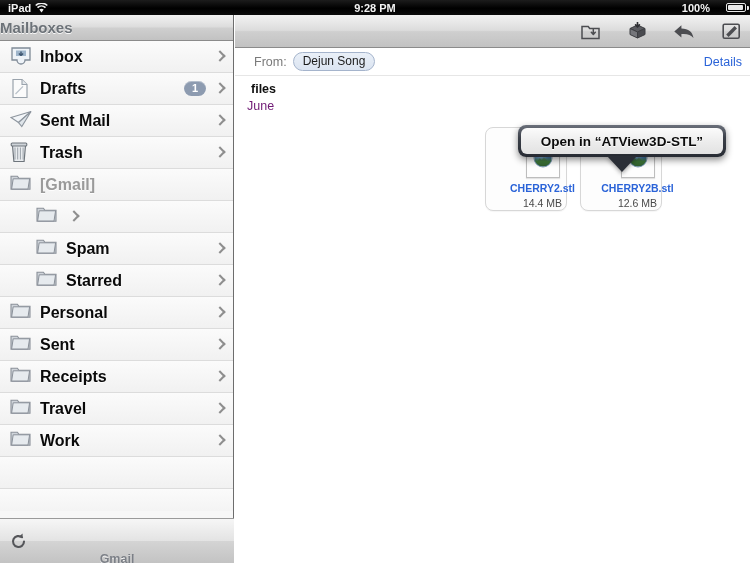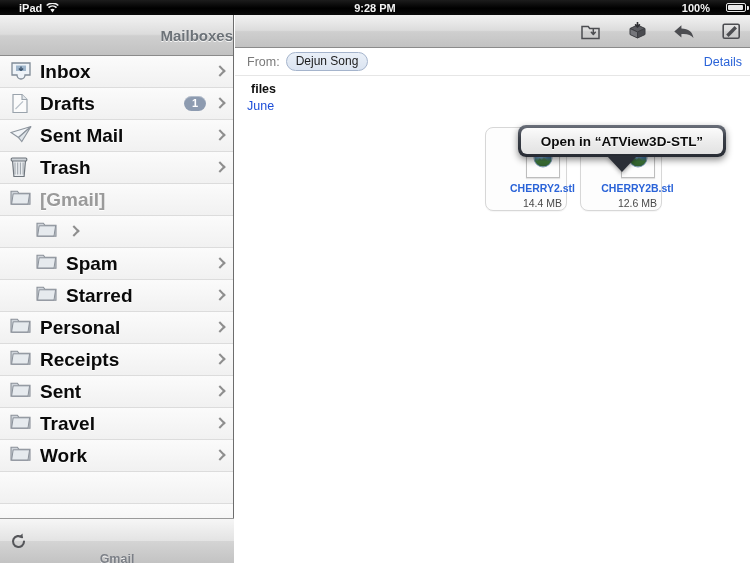--- a/index.html
+++ b/index.html
@@ -11,55 +11,55 @@
   }
   #app { position:relative; width:750px; height:563px; }
 
   
   .statusbar {
     position:absolute; top:0; left:0; width:750px; height:15px;
     background:linear-gradient(to bottom,#1c1c1c 0%,#000 55%,#0b0b0b 100%);
     color:#f2f2f2; font-size:11px; font-weight:bold;
     display:flex; align-items:center;
   }
-  .sb-left { display:flex; align-items:center; gap:4px; padding-left:19px; }
+  .sb-left { display:flex; align-items:center; gap:4px; padding-left:8px; }
   .sb-ipad { font-size:11px; font-weight:bold; letter-spacing:0px; }
   .sb-center { position:absolute; left:0; right:0; text-align:center; font-size:11px; font-weight:bold; }
   .sb-right { position:absolute; right:4px; display:flex; align-items:center; gap:16px; font-size:11px; font-weight:bold;}
   .wifi { display:inline-block; width:13px; height:10px; position:relative; }
   .batt { display:inline-block; width:20px; height:9px; border:1.3px solid #e8e8e8; border-radius:2px; position:relative; }
   .batt:after { content:""; position:absolute; right:-3.5px; top:2px; width:2px; height:4px; background:#e8e8e8; border-radius:0 1px 1px 0;}
   .batt i { position:absolute; left:1px; top:1px; bottom:1px; width:15px; background:#e8e8e8; border-radius:1px; display:block;}
 
   
   .sidebar {
     position:absolute; top:15px; left:0; width:234px; height:548px;
     background:#f7f7f7; border-right:1px solid #6d6d6d;
   }
   .navbar {
-    height:41px; width:100%;
+    height:26px; width:100%;
     background:linear-gradient(to bottom,#f2f2f2 0%,#dcdcdc 48%,#cfcfcf 52%,#c2c2c2 100%);
     border-bottom:1px solid #8b8b8b;
-    display:flex; align-items:center; justify-content:flex-end;
+    display:flex; align-items:center; justify-content:flex-start;
   }
   .navtitle {
     font-size:15px; font-weight:bold; color:#6c7278;
     text-shadow:0 1px 0 rgba(255,255,255,0.85);
   }
   .mlist { width:100%; height:470px; overflow:hidden; background:#f4f4f4;}
   .mrow {
     height:32px; display:flex; align-items:center;
     border-bottom:1px solid #dcdcdc;
     background:linear-gradient(to bottom,#fbfbfb 0%,#f1f1f1 100%);
     padding-left:10px; padding-right:9px;
   }
   .mrow.empty { background:linear-gradient(to bottom,#fbfbfb 0%,#f1f1f1 100%); }
   .mrow .ic { width:23px; height:22px; margin-right:7px; flex:0 0 auto; position:relative;}
   .mrow .lbl {
-    flex:1 1 auto; font-size:19px; font-weight:bold; color:#0a0a0a;
+    flex:1 1 auto; font-size:16px; font-weight:bold; color:#0a0a0a;
     text-shadow:0 1px 0 rgba(255,255,255,0.8); white-space:nowrap; overflow:hidden;
   }
   .mrow.muted .lbl { color:#9a9a9a; }
   .mrow.indent { padding-left:36px; }
   .chev {
     width:8px; height:13px; flex:0 0 auto; margin-left:4px;
     position:relative;
   }
   .chev:before {
     content:""; position:absolute; left:0; top:2px;
@@ -98,30 +98,30 @@
     display:flex; align-items:center; justify-content:flex-end; padding-right:6px; gap:21px;
   }
   .tbtn { width:26px; height:24px; display:flex; align-items:center; justify-content:center; }
   .tbtn svg { display:block; }
 
   .fromrow {
     height:28px; display:flex; align-items:center; padding:0 8px 0 12px;
     border-bottom:1px solid #e6e6e6;
     background:#fff;
   }
-  .fromlabel { font-size:12.5px; color:#7a7a7a; margin-right:6px; }
+  .fromlabel { font-size:12.5px; color:#7a7a7a; margin-right:6px;margin-left:7px; }
   .pill {
     border:1px solid #a5b4cc; border-radius:10px;
     background:linear-gradient(to bottom,#eaf0f8 0%,#dbe4f1 100%);
     color:#1b1b1b; font-size:12px; padding:1px 9px 2px;
   }
   .details { margin-left:auto; color:#2a63d8; font-size:12.5px; }
 
   .subject { padding:6px 0 0 16px; font-size:12.5px; font-weight:bold; color:#101010; }
-  .date { padding:3px 0 0 12px; font-size:12.5px; color:#1d4ed8; }
+  .date { padding:3px 0 0 12px; font-size:12.5px; color:#701a75; }
 
   
   .attach-area { position:relative; margin-top:14px; padding-left:250px; display:flex; gap:13px;}
   .att {
     width:82px; height:84px; border:1px solid #d7d7d7; border-radius:8px;
     background:#fdfdfd; display:flex; flex-direction:column; align-items:center;
     padding-top:8px;
     box-shadow:0 1px 1px rgba(0,0,0,0.04);
     padding-left:33px;
   }
@@ -279,29 +279,29 @@
               <path d="M3.2 4.8 h16.4 l-1.6 10.2 H1.6 Z" fill="#e6eaee" stroke="#8a9099" stroke-width="1"></path>
             </svg></span>
           <span class="lbl">Personal</span>
           <span class="chev"></span>
         </div>
         <div class="mrow">
           <span class="ic"><svg width="21" height="17" viewBox="0 0 21 17">
               <path d="M1 2.2 h6.4 l1.5 2.1 H20 v11 H1 Z" fill="#cfd4da" stroke="#8a9099" stroke-width="1.1"></path>
               <path d="M3.2 4.8 h16.4 l-1.6 10.2 H1.6 Z" fill="#e6eaee" stroke="#8a9099" stroke-width="1"></path>
             </svg></span>
+          <span class="lbl">Sent</span>
+          <span class="chev"></span>
+        </div>
+        <div class="mrow">
+          <span class="ic"><svg width="21" height="17" viewBox="0 0 21 17">
+              <path d="M1 2.2 h6.4 l1.5 2.1 H20 v11 H1 Z" fill="#cfd4da" stroke="#8a9099" stroke-width="1.1"></path>
+              <path d="M3.2 4.8 h16.4 l-1.6 10.2 H1.6 Z" fill="#e6eaee" stroke="#8a9099" stroke-width="1"></path>
+            </svg></span>
           <span class="lbl">Receipts</span>
-          <span class="chev"></span>
-        </div>
-        <div class="mrow">
-          <span class="ic"><svg width="21" height="17" viewBox="0 0 21 17">
-              <path d="M1 2.2 h6.4 l1.5 2.1 H20 v11 H1 Z" fill="#cfd4da" stroke="#8a9099" stroke-width="1.1"></path>
-              <path d="M3.2 4.8 h16.4 l-1.6 10.2 H1.6 Z" fill="#e6eaee" stroke="#8a9099" stroke-width="1"></path>
-            </svg></span>
-          <span class="lbl">Sent</span>
           <span class="chev"></span>
         </div>
         <div class="mrow">
           <span class="ic"><svg width="21" height="17" viewBox="0 0 21 17">
               <path d="M1 2.2 h6.4 l1.5 2.1 H20 v11 H1 Z" fill="#cfd4da" stroke="#8a9099" stroke-width="1.1"></path>
               <path d="M3.2 4.8 h16.4 l-1.6 10.2 H1.6 Z" fill="#e6eaee" stroke="#8a9099" stroke-width="1"></path>
             </svg></span>
           <span class="lbl">Travel</span>
           <span class="chev"></span>
         </div>

